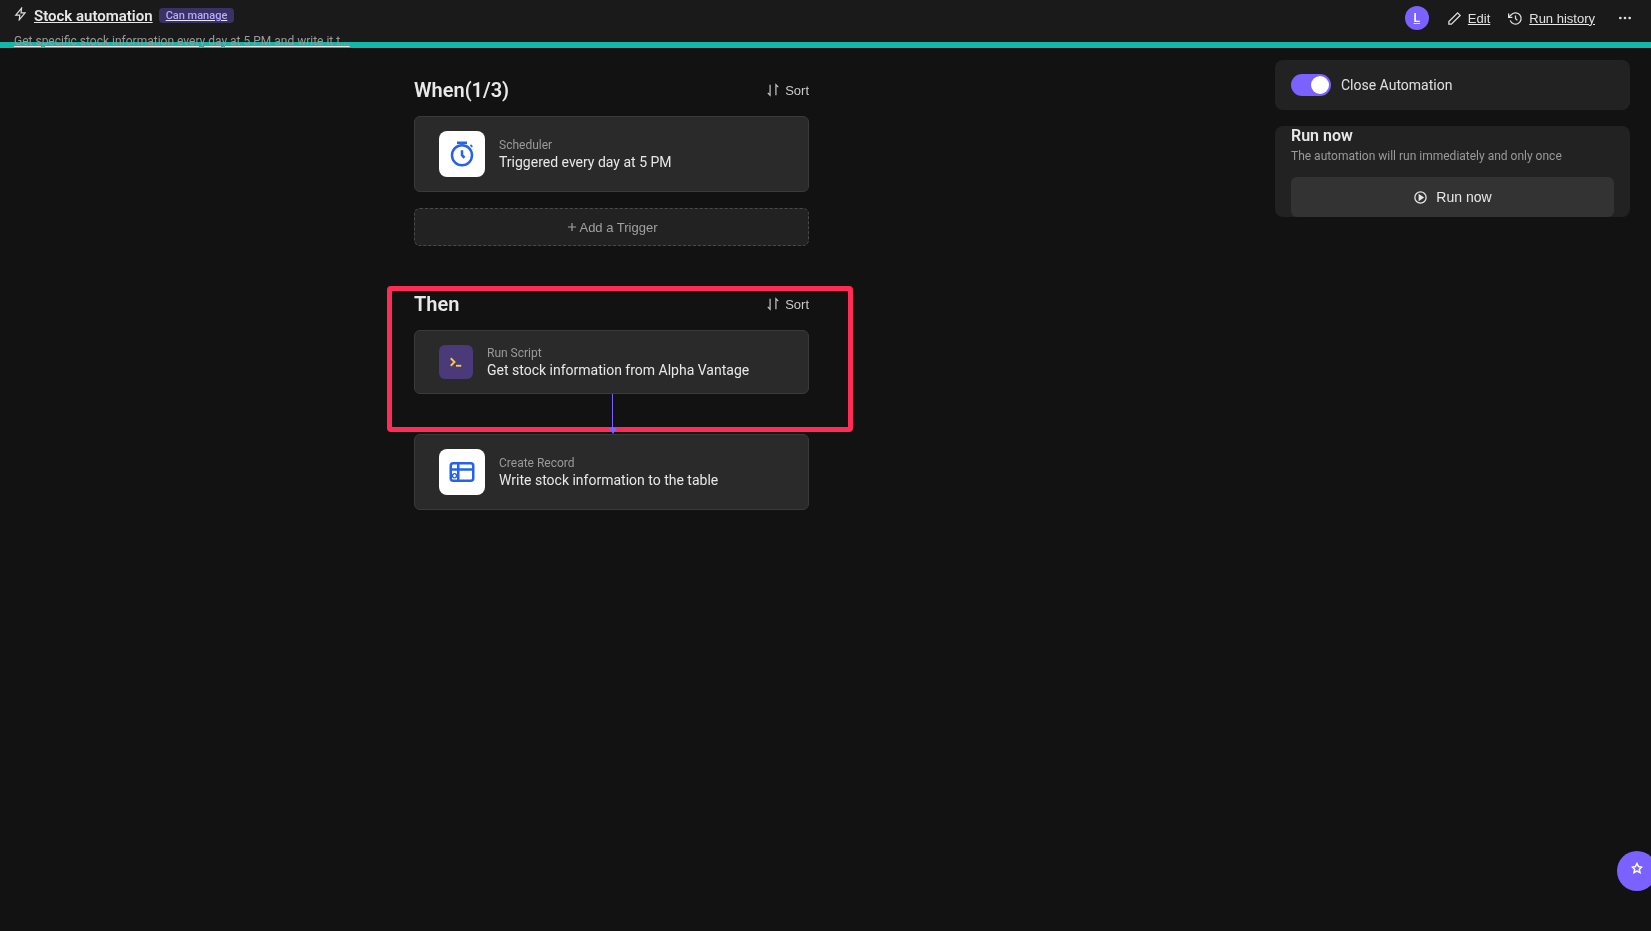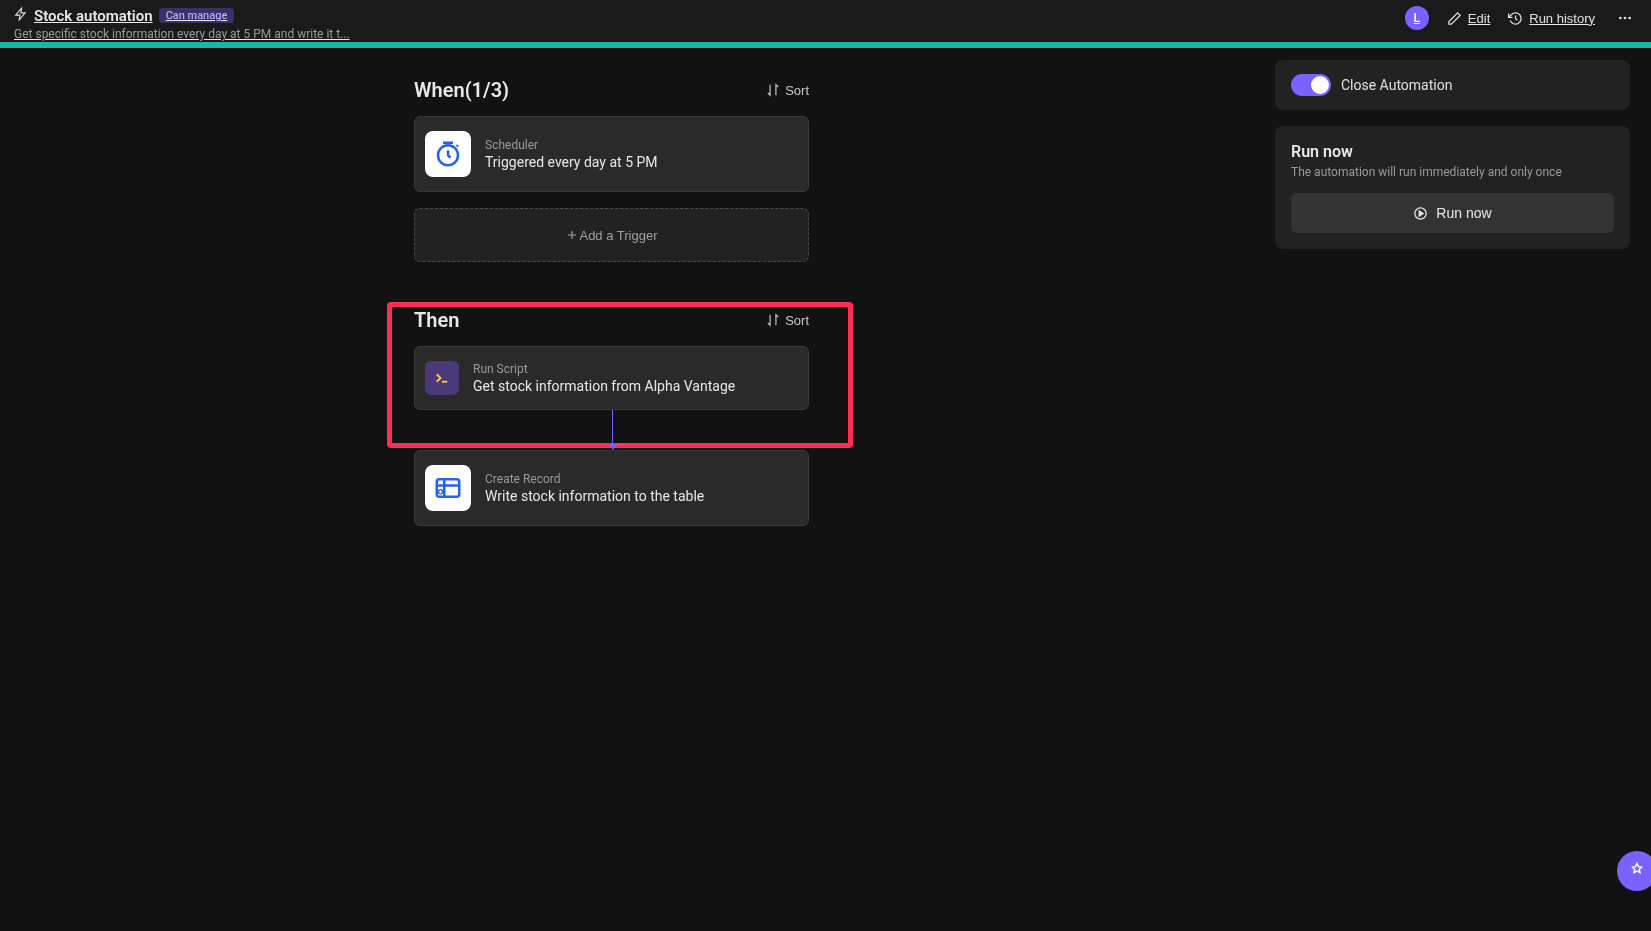--- a/index.html
+++ b/index.html
@@ -25,21 +25,21 @@
   }
   .header-left { display: flex; flex-direction: column; }
   .title-row { display: flex; align-items: center; gap: 6px; }
   .bolt-icon { color: #e0e0e0; }
   .title { font-size: 15px; font-weight: 600; }
   .badge {
     background: #3a3166; color: #b8a8ff;
     padding: 1px 7px; border-radius: 4px;
     font-size: 11px; font-weight: 500;
   }
-  .subtitle { font-size: 12px; color: #9a9a9a; margin-top: 2px; max-width: 360px; white-space: nowrap; overflow: hidden; text-overflow: ellipsis; }
+  .subtitle { font-size: 12px; color: #9a9a9a; margin-top: 9px; max-width: 360px; white-space: nowrap; overflow: hidden; text-overflow: ellipsis; }
   .header-right { display: flex; align-items: center; gap: 18px; }
   .avatar {
     width: 24px; height: 24px; border-radius: 50%;
     background: #7b61ff; color: #fff; font-size: 12px; font-weight: 600;
     display: flex; align-items: center; justify-content: center;
   }
   .hbtn {
     display: flex; align-items: center; gap: 6px;
     color: #e0e0e0; font-size: 13px; cursor: pointer;
     background: none; border: none;
@@ -69,42 +69,42 @@
   .sort-btn {
     display: flex; align-items: center; gap: 5px;
     color: #c9c9c9; font-size: 13px; cursor: pointer;
     background:none; border:none;
   }
 
   .node-card {
     background: #2a2a2a;
     border: 1px solid #3a3a3a;
     border-radius: 6px;
-    padding: 14px 10px;
+    padding: 14px 24px;
     display: flex; align-items: center; gap: 14px;
     cursor: pointer;
   }
   .node-icon {
     width: 46px; height: 46px; border-radius: 8px;
     background: #fff; display:flex; align-items:center; justify-content:center;
     flex-shrink: 0;
   }
   .node-icon.dark { background: #4a3a7a; }
   .node-text { display:flex; flex-direction: column; gap: 2px; }
   .node-type { font-size: 12px; color: #9a9a9a; }
   .node-desc { font-size: 14px; color: #e8e8e8; text-align: center; }
 
   .add-btn {
     margin-top: 16px;
     width: 100%;
     border: 1px dashed #4a4a4a;
     background: #222222;
     color: #a0a0a0;
     border-radius: 6px;
-    height: 54px;
+    height: 38px;
     display: flex; align-items: center; justify-content: center;
     gap: 0; font-size: 13px; cursor: pointer;
   }
 
   .then-block { margin-top: 40px; }
 
   .highlight-box {
     position: absolute;
     border: 5px solid #ff2d55;
     border-radius: 4px;
@@ -134,21 +134,21 @@
   .right-panel {
     position: absolute;
     right: 21px;
     top: 12px;
     width: 355px;
     display: flex; flex-direction: column; gap: 16px;
   }
   .panel-card {
     background: #222222;
     border-radius: 8px;
-    padding: 16px 16px;
+    padding: 0 16px;
   }
   .toggle-row { display:flex; align-items:center; gap:10px; }
   .toggle {
     width: 40px; height: 22px; border-radius: 11px;
     background: #7b61ff; position:relative; cursor:pointer;
   }
   .toggle-knob {
     position:absolute; right:2px; top:2px;
     width:18px; height:18px; border-radius:50%; background:#fff;
   }

